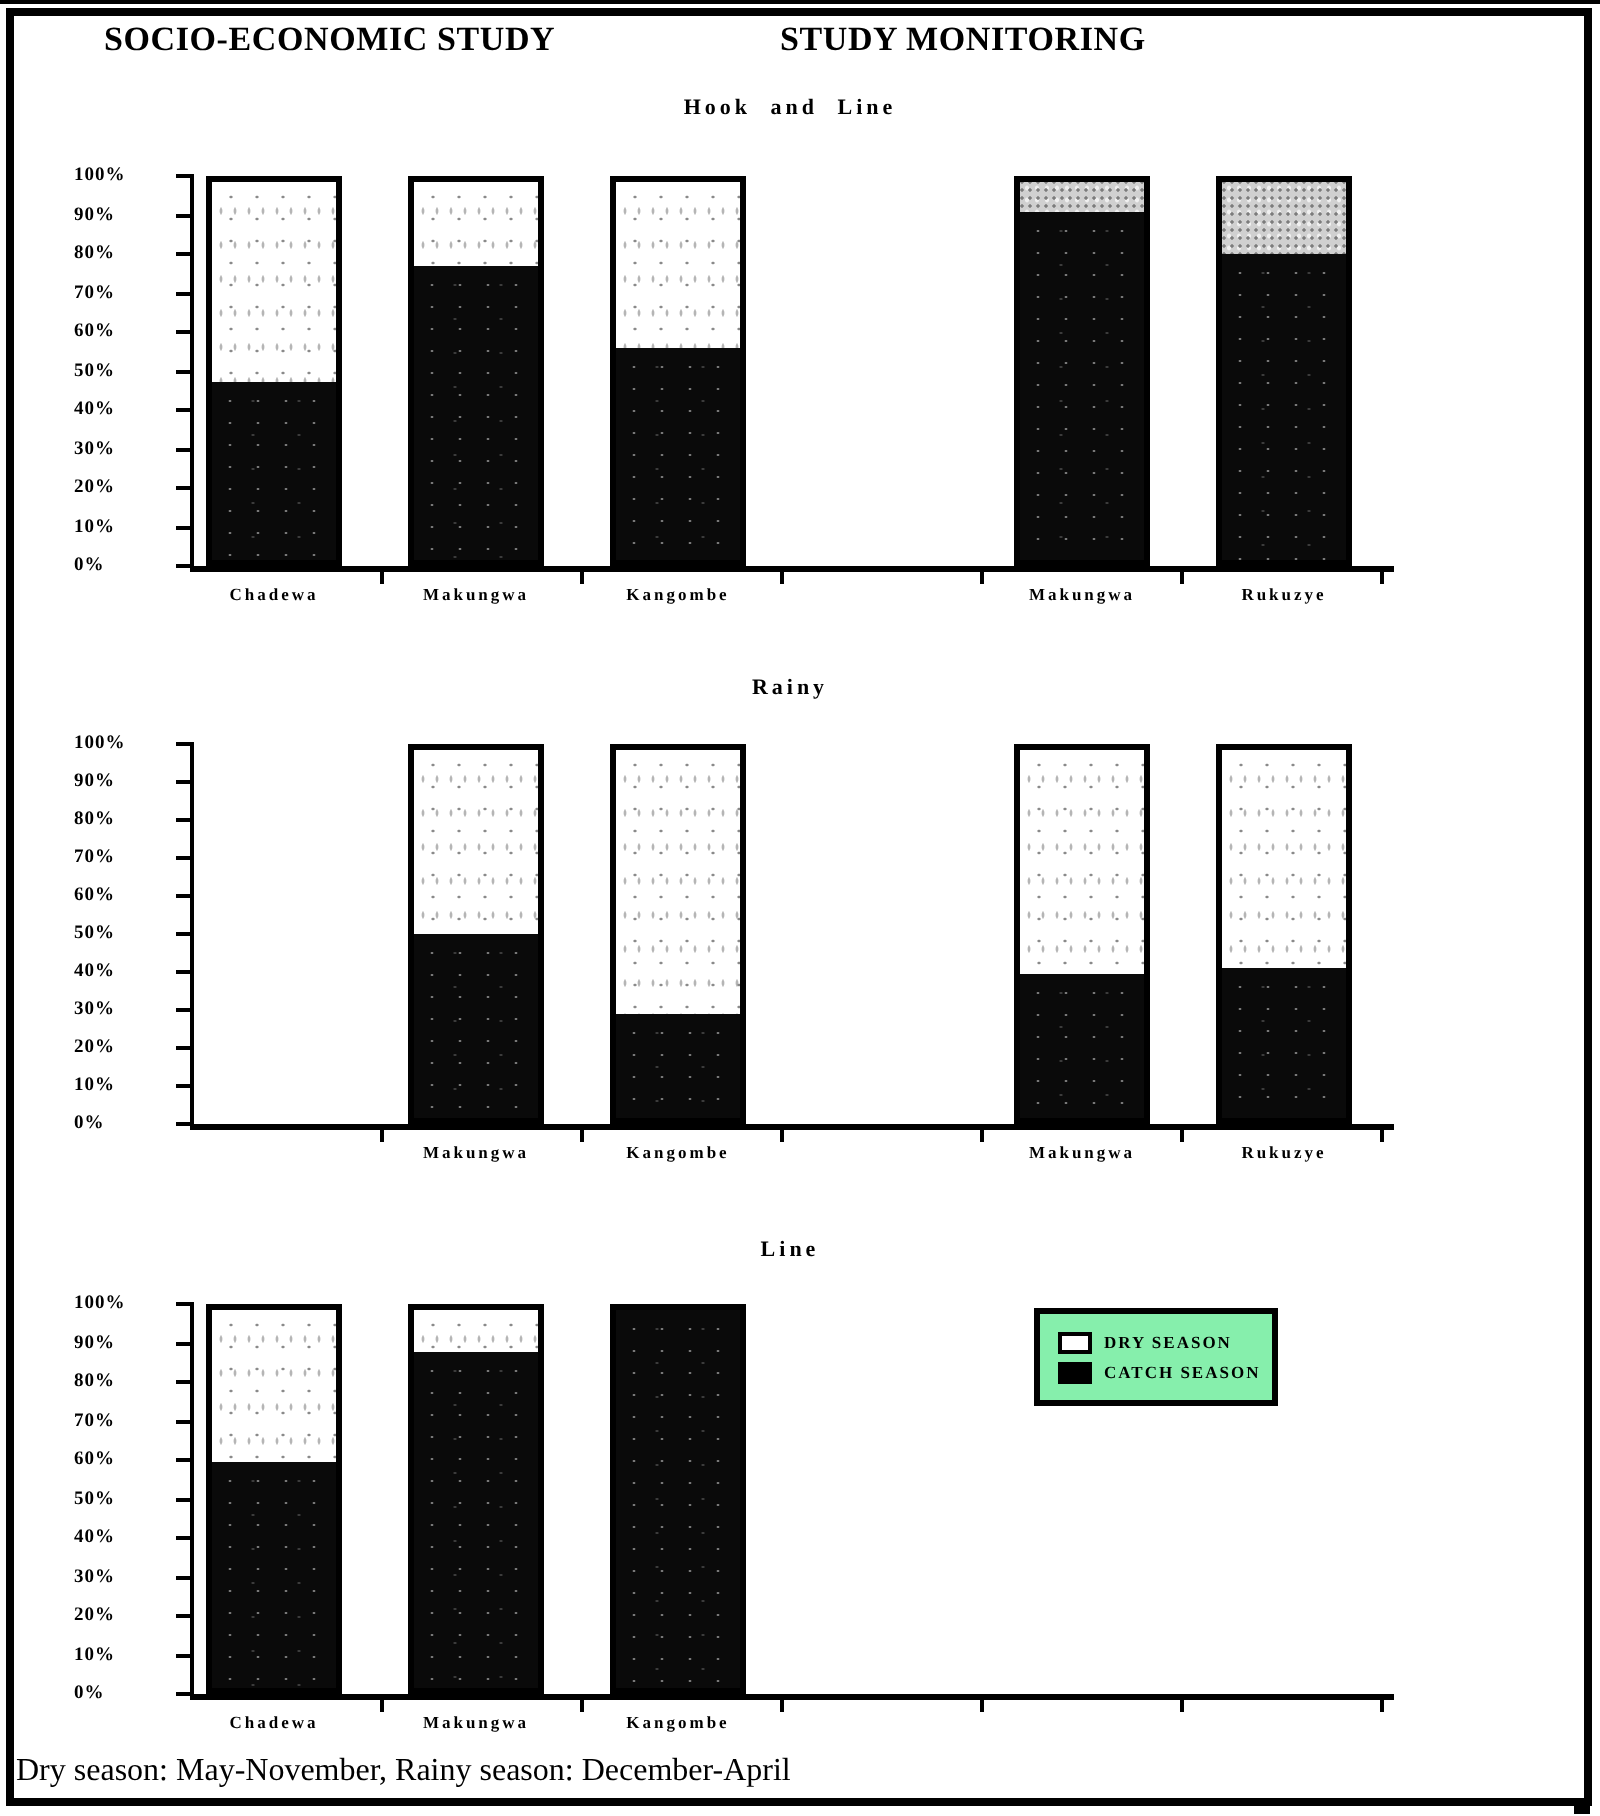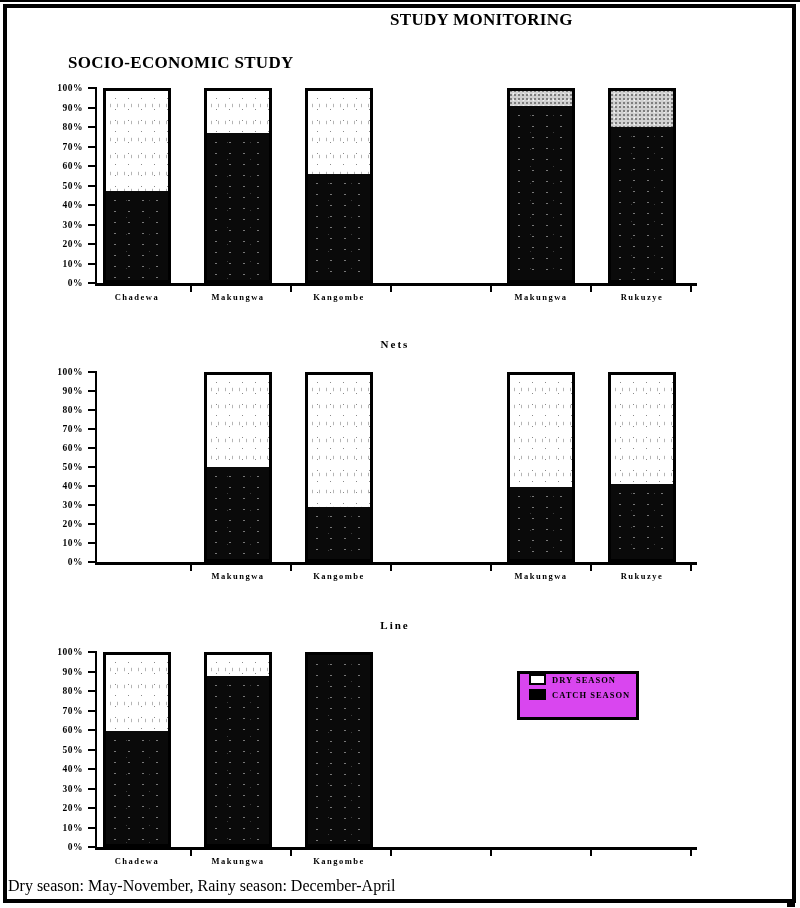--- a/index.html
+++ b/index.html
@@ -1,46 +1,46 @@
 <!DOCTYPE html>
 <html><head>
 <meta charset="utf-8">
 <style>
   html,body{margin:0;padding:0;background:#fff;}
   .page{position:relative;width:800px;height:908px;background:#fff;overflow:hidden;
         font-family:"Liberation Serif","DejaVu Serif",serif;color:#000;}
   .scan-edge-top{position:absolute;top:0;left:0;width:800px;height:2px;background:#000;}
   .frame{position:absolute;left:3px;top:4px;width:785px;height:891px;border:4px solid #000;}
   .header-title{position:absolute;top:10px;font-weight:bold;font-size:17px;white-space:nowrap;letter-spacing:.3px;}
-  .hdr-left{left:68px;margin-top:43px;}
+  .hdr-left{left:52px;}
   .hdr-right{left:390px;}
   .chart-title{position:absolute;left:95px;width:600px;text-align:center;font-weight:bold;
                font-size:11px;letter-spacing:2px;word-spacing:5px;white-space:nowrap;}
   .plot{position:absolute;left:95px;width:600px;border-left:2px solid #000;border-bottom:3px solid #000;}
   .ytick{position:absolute;left:-9px;width:9px;height:2px;background:#000;}
-  .ytick-label{position:absolute;left:-60px;width:46px;text-align:right;font-size:9.5px;font-weight:bold;
+  .ytick-label{position:absolute;left:-60px;width:46px;text-align:left;font-size:9.5px;font-weight:bold;
                letter-spacing:.5px;line-height:10px;}
   .xtick{position:absolute;bottom:-9px;width:2px;height:6px;background:#000;}
   .bar{position:absolute;top:0;bottom:0;width:68px;border:3px solid #000;box-sizing:border-box;
        display:flex;flex-direction:column;background:#fff;}
   .seg-dry{background-color:#fff;
     background-image:radial-gradient(#8a8a8a .6px,transparent 1px),radial-gradient(#b5b5b5 .5px,transparent .9px);
     background-size:13px 11px,7px 17px;background-position:3px 2px,1px 6px;}
   .seg-dry.gray{background-color:#d0d0d0;
     background-image:radial-gradient(#7c7c7c .7px,transparent 1px),radial-gradient(#efefef .8px,transparent 1.2px);
     background-size:4px 4px,5px 6px;}
   .seg-rainy{flex:1;background-color:#0a0a0a;
     background-image:radial-gradient(rgba(255,255,255,.45) .5px,transparent .9px),
                      radial-gradient(rgba(255,255,255,.2) .6px,transparent 1px);
     background-size:14px 11px,23px 17px;background-position:2px 4px,9px 1px;}
   .cat-label{position:absolute;width:110px;text-align:center;font-size:8.5px;font-weight:bold;
              letter-spacing:1.5px;white-space:nowrap;}
-  .legend{position:absolute;left:517px;top:671px;width:122px;height:49px;border:3px solid #000;
-          box-sizing:border-box;display:flex;flex-direction:column;
-          gap:4px;padding-left:9px;background:#d946ef;}
+  .legend{position:absolute;left:517px;top:654px;width:122px;height:49px;border:3px solid #000;
+          box-sizing:border-box;display:flex;flex-direction:column;justify-content:center;
+          gap:4px;padding-left:9px;background:#86efac;}
   .legend-item{display:flex;align-items:center;gap:6px;}
   .swatch{width:17px;height:11px;border:2px solid #000;box-sizing:border-box;flex:0 0 auto;}
   .swatch.white{background:#fff;}
   .swatch.black{background:#000;}
   .legend-label{font-size:8.5px;font-weight:bold;letter-spacing:1px;white-space:nowrap;}
   .footer{position:absolute;left:8px;top:877px;font-size:16px;white-space:nowrap;}
   .artifact-br{position:absolute;left:787px;top:903px;width:8px;height:4px;background:#000;}
 </style>
 </head>
 <body>
@@ -58,20 +58,21 @@
       <span class="legend-label">DRY SEASON</span>
     </div>
     <div class="legend-item">
       <span class="swatch black"></span>
       <span class="legend-label">CATCH SEASON</span>
     </div>
   </div>
 
   <div class="footer">Dry season: May-November, Rainy season: December-April</div>
   <div class="artifact-br"></div>
+<div class="chart-title" style="top: 48px;">Hook and Line</div>
     <div class="plot" style="top: 88px; height: 195px;">
       <div class="ytick" style="top: -1px;"></div>
       <div class="ytick-label" style="top: -5px;">100%</div>
       <div class="ytick" style="top: 18.5px;"></div>
       <div class="ytick-label" style="top: 14.5px;">90%</div>
       <div class="ytick" style="top: 38px;"></div>
       <div class="ytick-label" style="top: 34px;">80%</div>
       <div class="ytick" style="top: 57.5px;"></div>
       <div class="ytick-label" style="top: 53.5px;">70%</div>
       <div class="ytick" style="top: 77px;"></div>
@@ -113,21 +114,21 @@
         <div class="seg-dry gray" style="height: 8%;"></div>
         <div class="seg-rainy"></div>
       </div>
       <div class="cat-label" style="left: 389px; top: 204px;">Makungwa</div>
       <div class="bar" style="left: 511px;">
         <div class="seg-dry gray" style="height: 19%;"></div>
         <div class="seg-rainy"></div>
       </div>
       <div class="cat-label" style="left: 490px; top: 204px;">Rukuzye</div>
     </div>
-    <div class="chart-title" style="top: 338px;">Nets</div>
+    <div class="chart-title" style="top: 338px;">Rainy</div>
     <div class="plot" style="top: 372px; height: 190px;">
       <div class="ytick" style="top: -1px;"></div>
       <div class="ytick-label" style="top: -5px;">100%</div>
       <div class="ytick" style="top: 18px;"></div>
       <div class="ytick-label" style="top: 14px;">90%</div>
       <div class="ytick" style="top: 37px;"></div>
       <div class="ytick-label" style="top: 33px;">80%</div>
       <div class="ytick" style="top: 56px;"></div>
       <div class="ytick-label" style="top: 52px;">70%</div>
       <div class="ytick" style="top: 75px;"></div>

